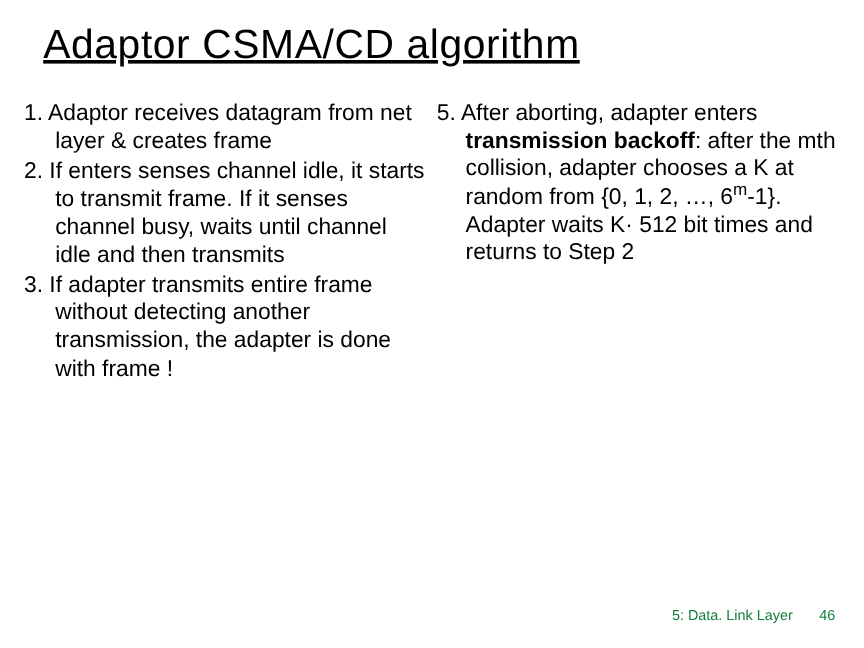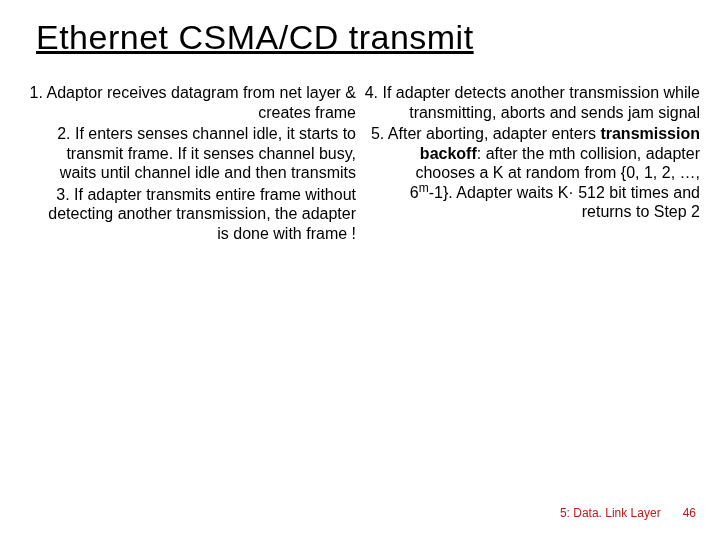--- a/index.html
+++ b/index.html
@@ -18,57 +18,55 @@
     letter-spacing: 0.5px;
   }
   .content {
     display: flex;
     flex-direction: row;
     padding: 26px 20px 0 20px;
     gap: 8px;
   }
   .col {
     flex: 1 1 50%;
-    font-size: 16px;
+    font-size: 19px;
     line-height: 1.22;
-    text-align: right;
   }
   .item {
     margin-bottom: 2px;
     padding-left: 26px;
     text-indent: -26px;
   }
   .col-right .item { padding-left: 24px; text-indent: -24px; }
   .bold { font-weight: bold; }
   .sup { font-size: 0.75em; vertical-align: super; line-height: 0; }
   .footer {
     position: absolute;
     bottom: 20px;
     right: 24px;
     font-family: Arial, Helvetica, sans-serif;
     font-size: 12px;
-    color: #b91c1c;
+    color: #15803d;
     display: flex;
     gap: 22px;
     align-items: baseline;
   }
 </style>
 </head>
 <body>
 
-<h1 class="title">Ethernet CSMA/CD transmit</h1>
+<h1 class="title">Adaptor CSMA/CD algorithm</h1>
 
 <div class="content">
   <div class="col">
     <div class="item"><span>1. </span><span>Adaptor receives datagram from net layer &amp; creates frame</span></div>
     <div class="item"><span>2. </span><span>If enters senses channel idle, it starts to transmit frame. If it senses channel busy, waits until channel idle and then transmits</span></div>
     <div class="item"><span>3. </span><span>If adapter transmits entire frame without detecting another transmission, the adapter is done with frame !</span></div>
   </div>
   <div class="col col-right">
-    <div class="item"><span>4. </span><span>If adapter detects another transmission while transmitting,  aborts and sends jam signal</span></div>
     <div class="item"><span>5. </span><span>After aborting, adapter enters </span><span class="bold">transmission backoff</span><span>: after the mth collision, adapter chooses a K at random from {0, 1, 2, …, 6</span><span class="sup">m</span><span>-1}. Adapter waits K· 512 bit times and returns to Step 2</span></div>
   </div>
 </div>
 
 <div class="footer">
   <span>5: Data. Link Layer</span>
   <span>46</span>
 </div>
 
 </body></html>

